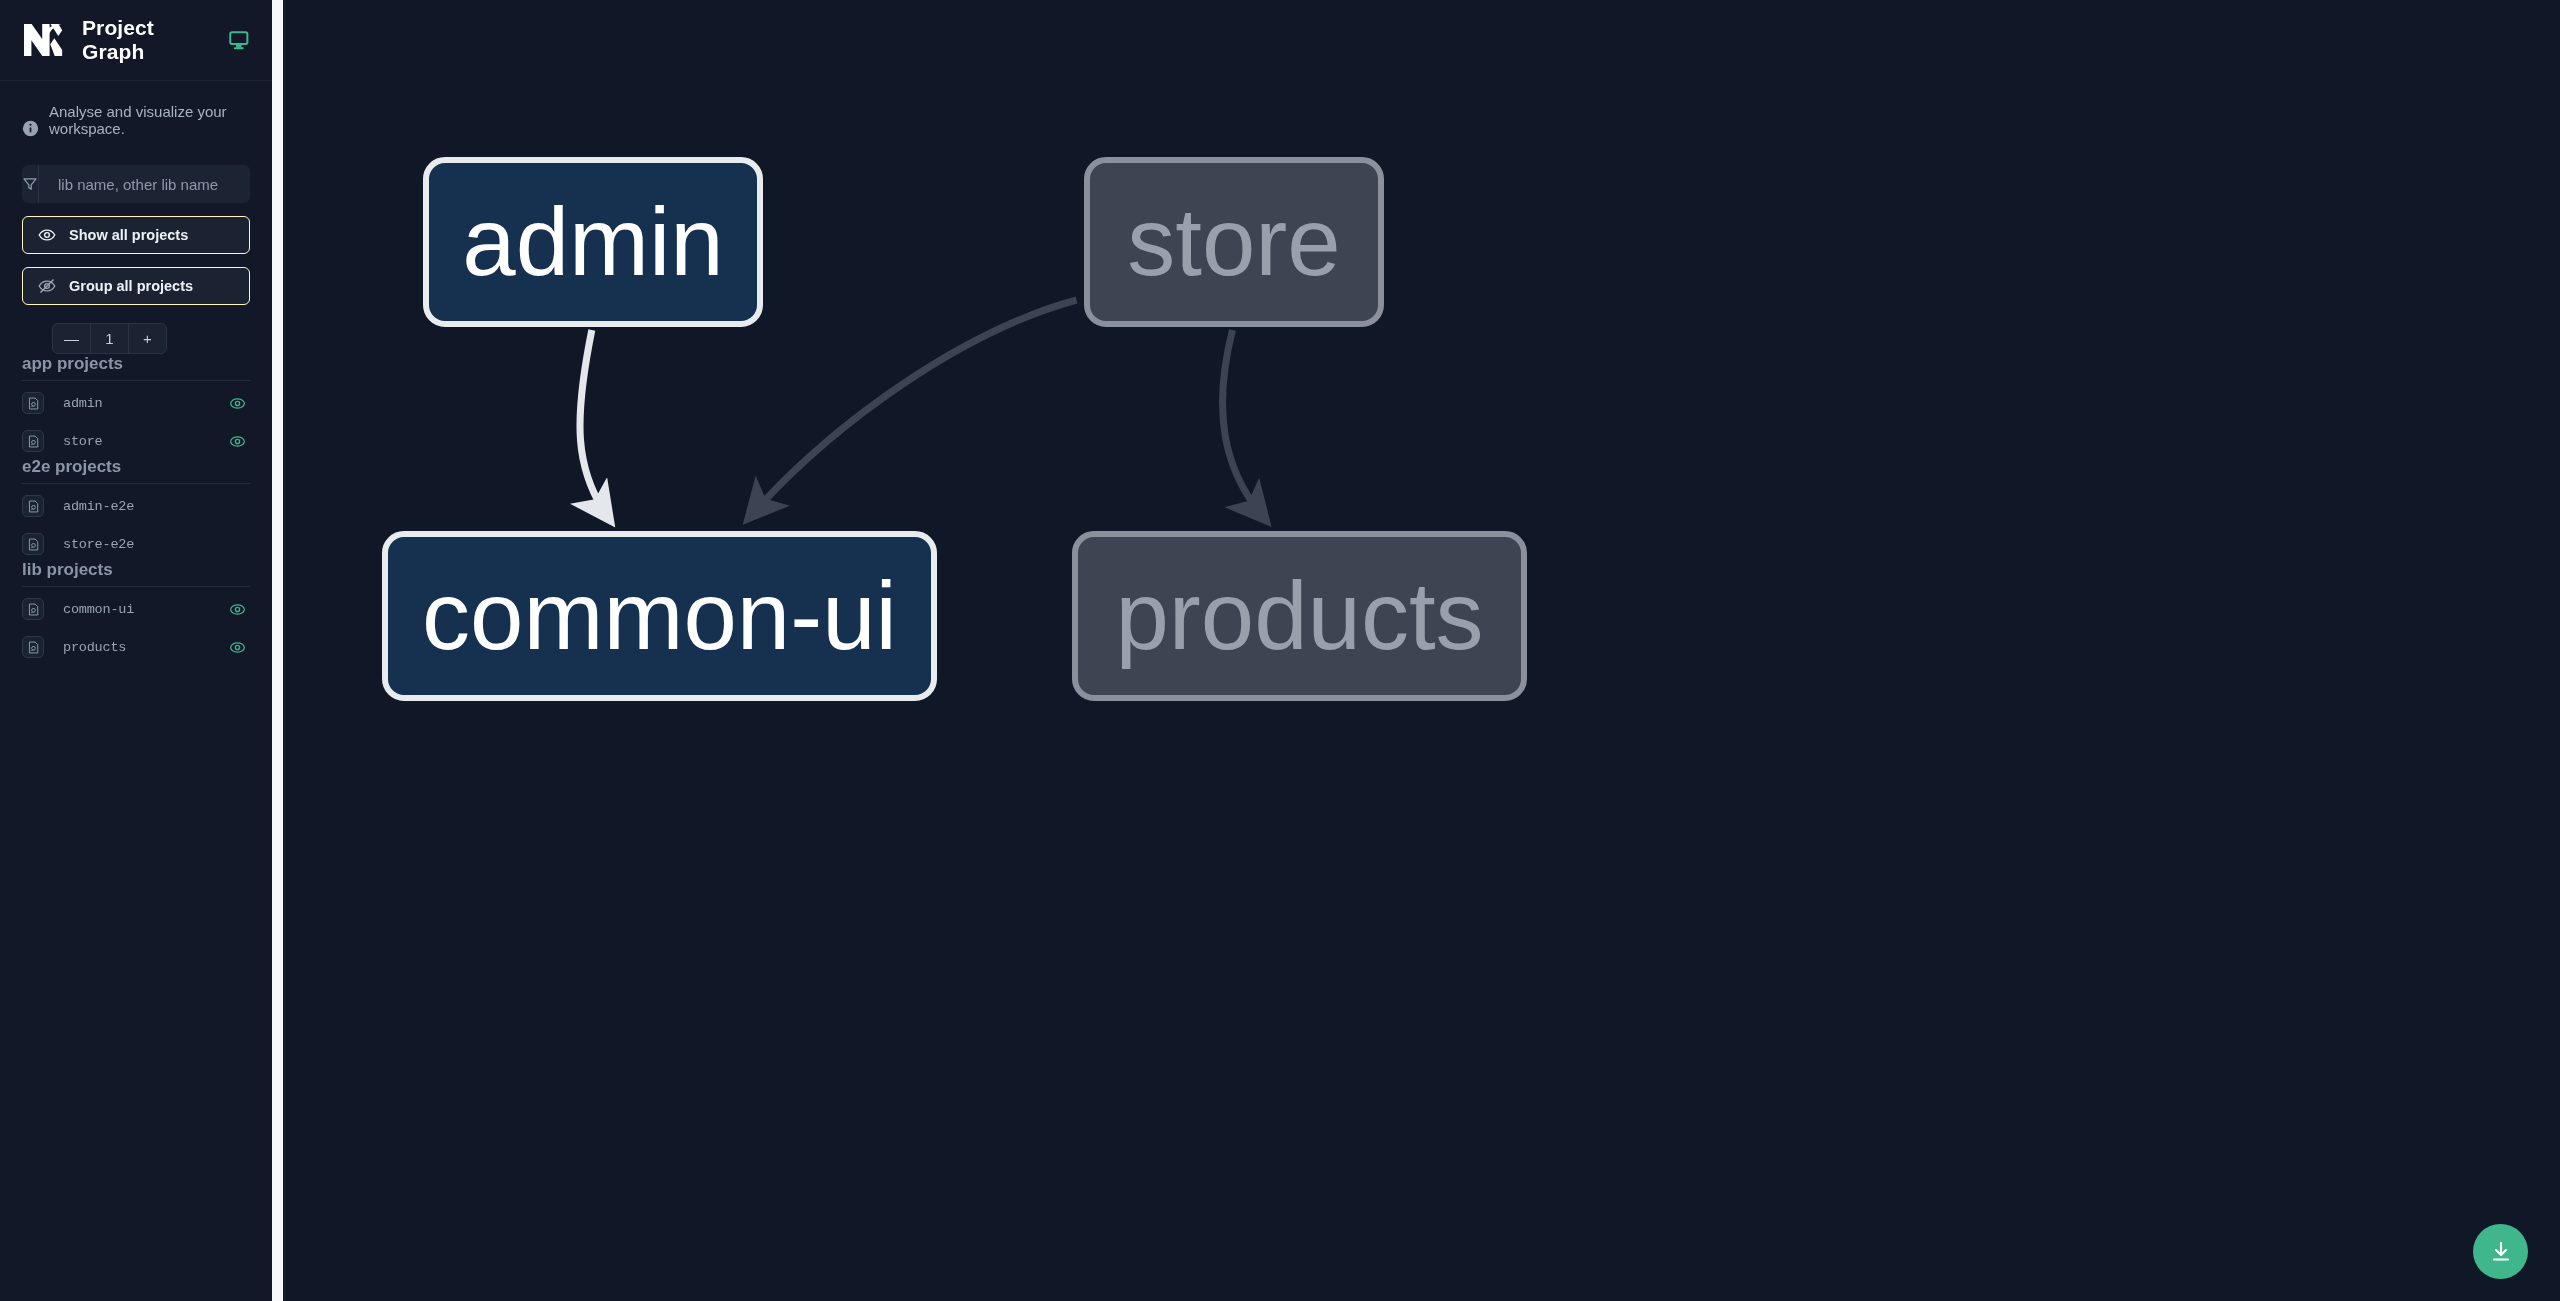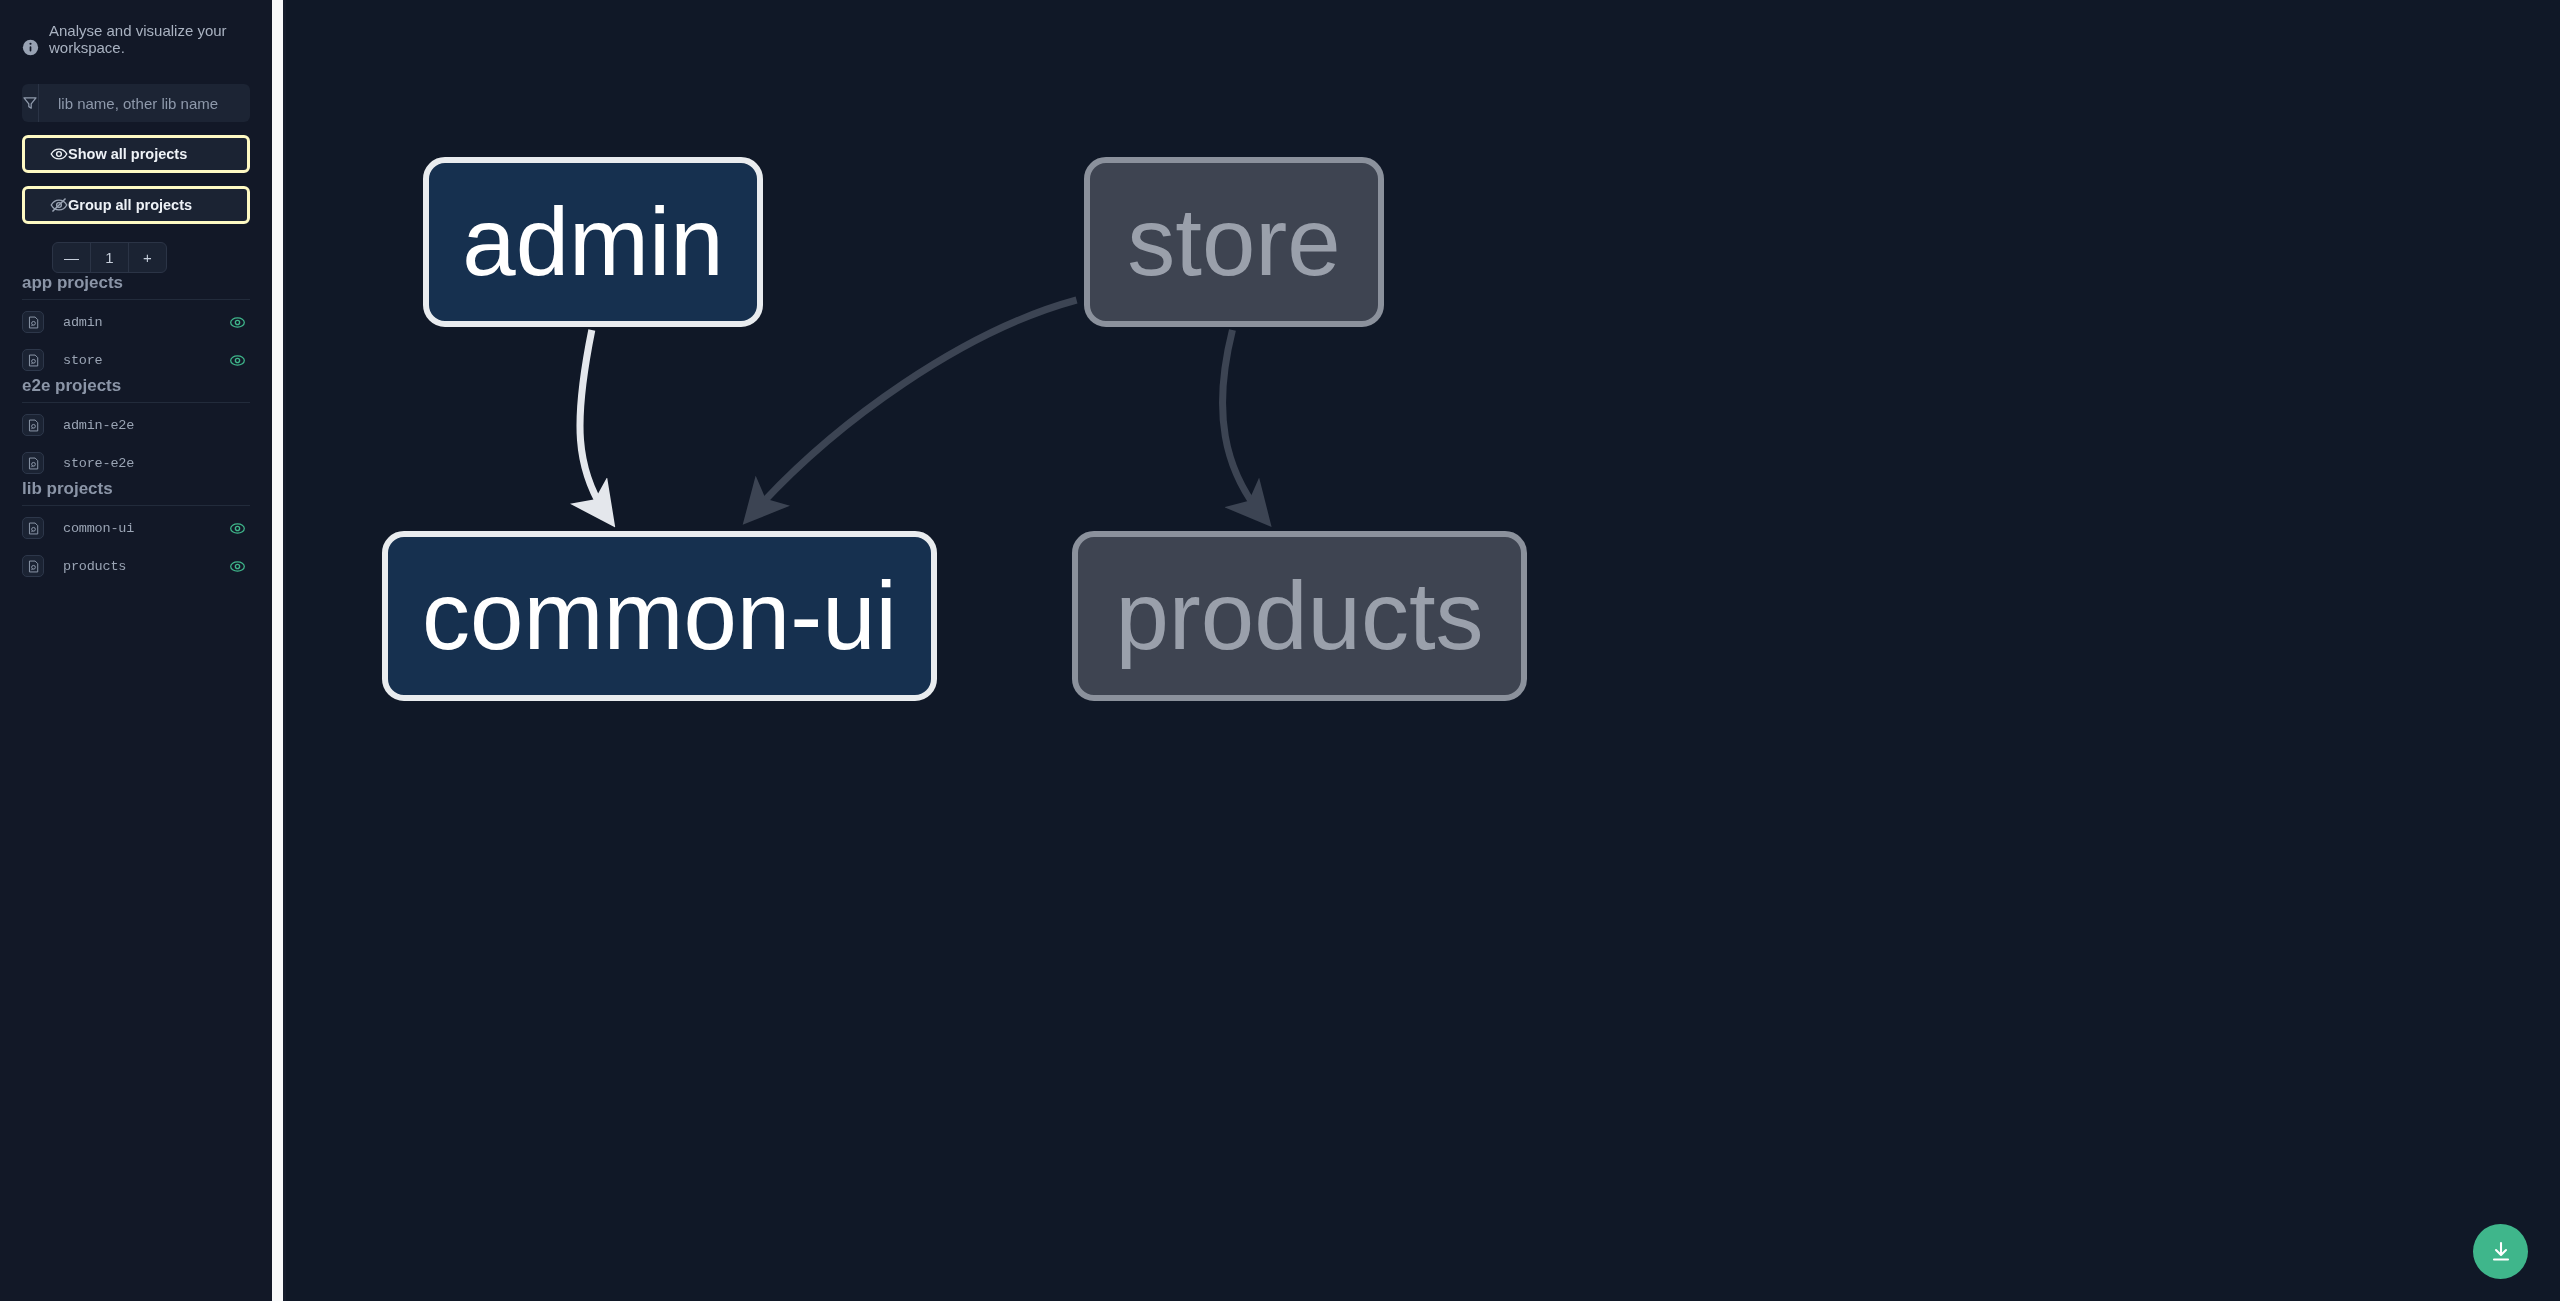--- a/index.html
+++ b/index.html
@@ -78,22 +78,22 @@
   }
   .cbox.white { background: #f4f6f9; }
   .cbox.checked { background: #3fb68b; }
   .cbox svg { width: 13px; height: 13px; display:block; }
   .check-txt { flex: 1; }
   .check-label { color: #e7ebf2; font-size: 14.5px; font-weight: bold; line-height: 1.35; }
   .check-desc  { color: #97a1b2; font-size: 13.5px; line-height: 1.45; margin-top: 1px; }
 
   .btn-wide {
     width: 228px; height: 38px; margin-top: 13px;
-    background: #1b2333; border: 3px solid #fef9c3; border-radius: 6px;
-    display: flex; align-items: center; padding-left: 25px;
+    background: #1b2333; border: 1px solid #fef9c3; border-radius: 6px;
+    display: flex; align-items: center; gap: 13px; padding-left: 15px;
     color: #eef2f7; font-size: 14.5px; font-weight: bold;
     cursor: pointer;
   }
   .btn-wide svg { width: 18px; height: 18px; display: block; flex:0 0 18px; }
 
   .stepper {
     margin: 18px 0 0 30px;
     width: 115px; height: 31px;
     display: flex; border: 1px solid #2b3446; border-radius: 6px; overflow: hidden;
     background: #1b2333;
@@ -165,20 +165,33 @@
   }
   .fab svg { width: 24px; height: 24px; display: block; }
 </style>
 </head>
 <body>
 
 <div class="app">
 
   <aside class="sidebar">
 
+    <div class="sb-header">
+      <svg class="nx-logo" viewBox="0 0 44 40">
+        <path fill="#ffffff" d="M2 4h7.6l10.6 15V4h7.4v32h-7.3L9.4 20.3V36H2z"></path>
+        <path fill="#ffffff" d="M28.5 4h7.9l3.8 6.2L36.3 16zM28.3 24.3l4-6 7.9 11.8-.1 5.9h-7.4z"></path>
+        <path fill="#ffffff" d="M22.4 13.3c3.7-6.4 10.4-9.4 16.6-8.6-4.2.5-8.4 3.1-10.8 7.4-1.8 3.2-4.5 4.5-7 4.2z"></path>
+      </svg>
+      <div class="sb-title">Project Graph</div>
+      <svg class="monitor-icon" viewBox="0 0 24 24">
+        <rect x="2.5" y="3.5" width="19" height="13" rx="2" fill="none" stroke="#3fb68b" stroke-width="2.2"></rect>
+        <rect x="9" y="17.5" width="6" height="3" fill="#3fb68b"></rect>
+        <rect x="6.5" y="20" width="11" height="2.2" rx="1" fill="#3fb68b"></rect>
+      </svg>
+    </div>
 
     <div class="sb-tagline">
       <svg class="info-icon" viewBox="0 0 20 20">
         <circle cx="10" cy="10" r="9" fill="#98a2b3"></circle>
         <rect x="9" y="8.4" width="2" height="6.2" rx="1" fill="#121827"></rect>
         <circle cx="10" cy="5.6" r="1.3" fill="#121827"></circle>
       </svg>
       <span>Analyse and visualize your workspace.</span>
     </div>
 

